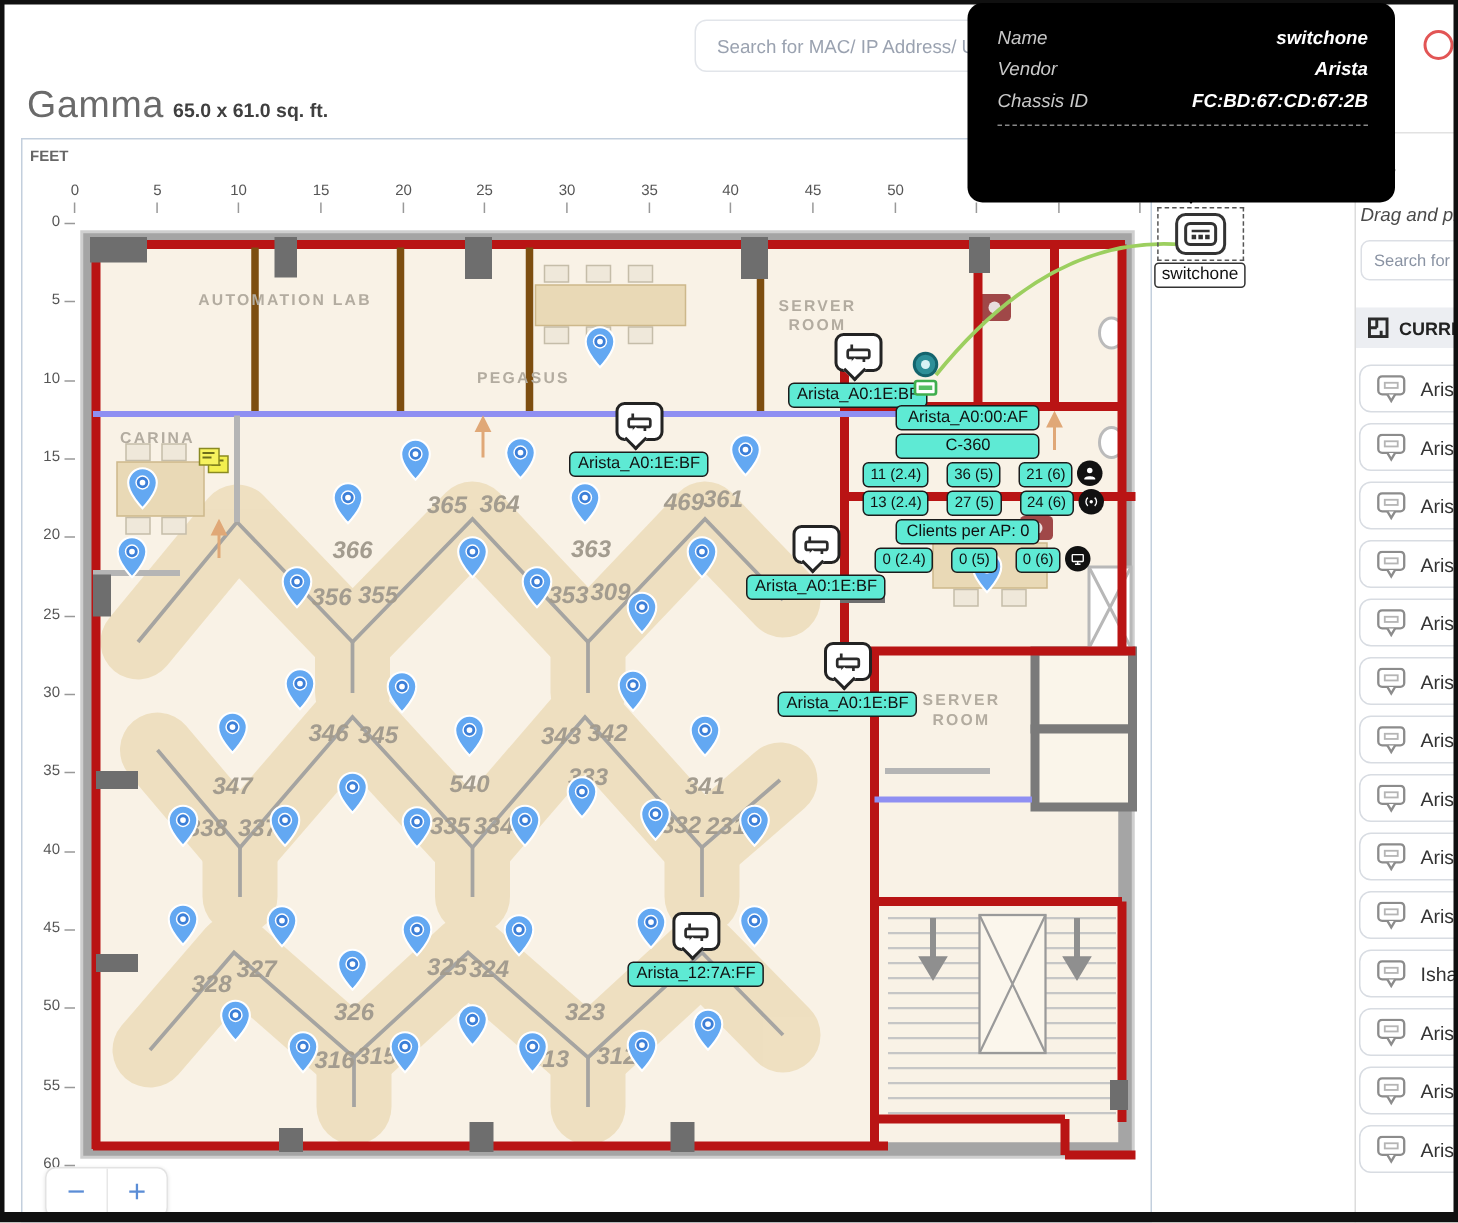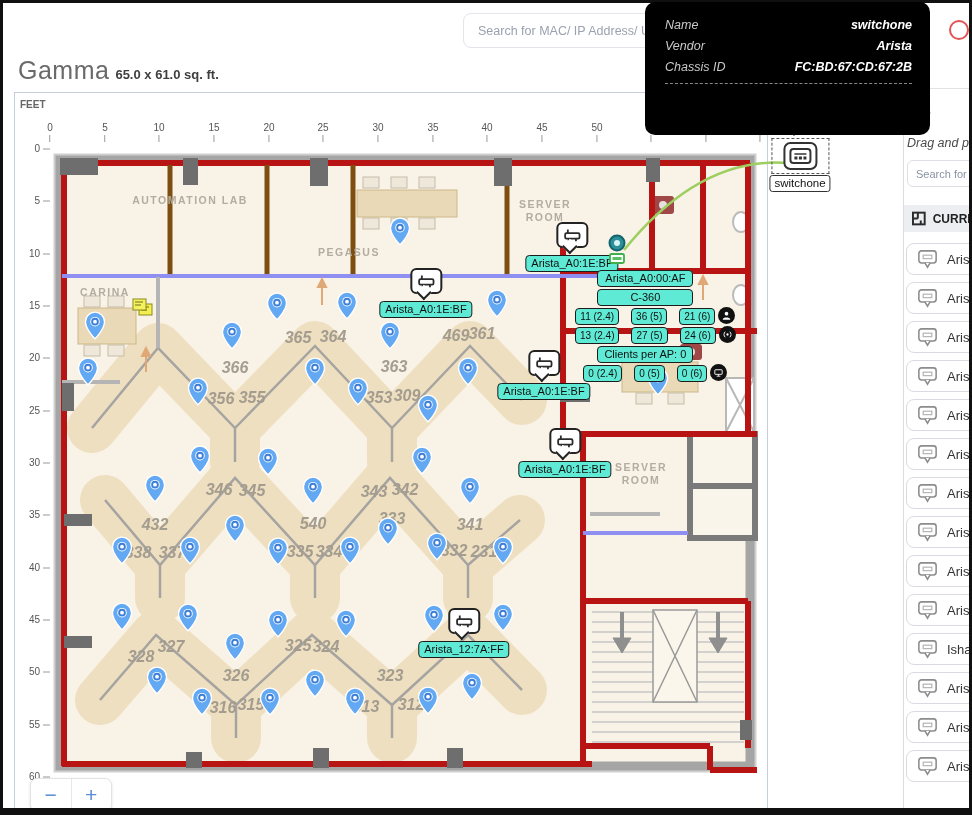--- a/index.html
+++ b/index.html
@@ -286,21 +286,21 @@
     <div class="desk-num" style="left: 235px; top: 368px;">366</div>
     <div class="desk-num" style="left: 221px; top: 399px;">356</div>
     <div class="desk-num" style="left: 252px; top: 398px;">355</div>
     <div class="desk-num" style="left: 394px; top: 367px;">363</div>
     <div class="desk-num" style="left: 379px; top: 398px;">353</div>
     <div class="desk-num" style="left: 407px; top: 396px;">309</div>
     <div class="desk-num" style="left: 456px; top: 336px;">469</div>
     <div class="desk-num" style="left: 482px; top: 334px;">361</div>
     <div class="desk-num" style="left: 219px; top: 490px;">346</div>
     <div class="desk-num" style="left: 252px; top: 491px;">345</div>
-    <div class="desk-num" style="left: 155px; top: 525px;">432</div>
+    <div class="desk-num" style="left: 155px; top: 525px;">347</div>
     <div class="desk-num" style="left: 138px; top: 553px;">338</div>
     <div class="desk-num" style="left: 172px; top: 553px;">337</div>
     <div class="desk-num" style="left: 313px; top: 524px;">540</div>
     <div class="desk-num" style="left: 300px; top: 552px;">335</div>
     <div class="desk-num" style="left: 329px; top: 552px;">334</div>
     <div class="desk-num" style="left: 374px; top: 492px;">343</div>
     <div class="desk-num" style="left: 405px; top: 490px;">342</div>
     <div class="desk-num" style="left: 392px; top: 519px;">333</div>
     <div class="desk-num" style="left: 470px; top: 525px;">341</div>
     <div class="desk-num" style="left: 454px; top: 551px;">332</div>

